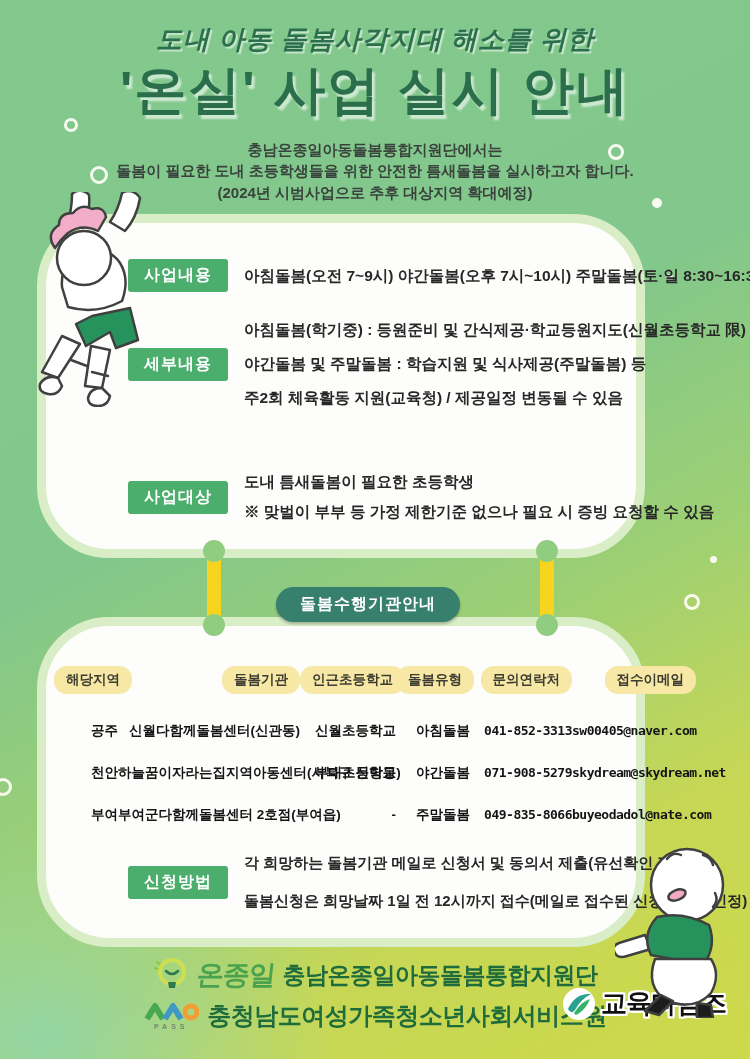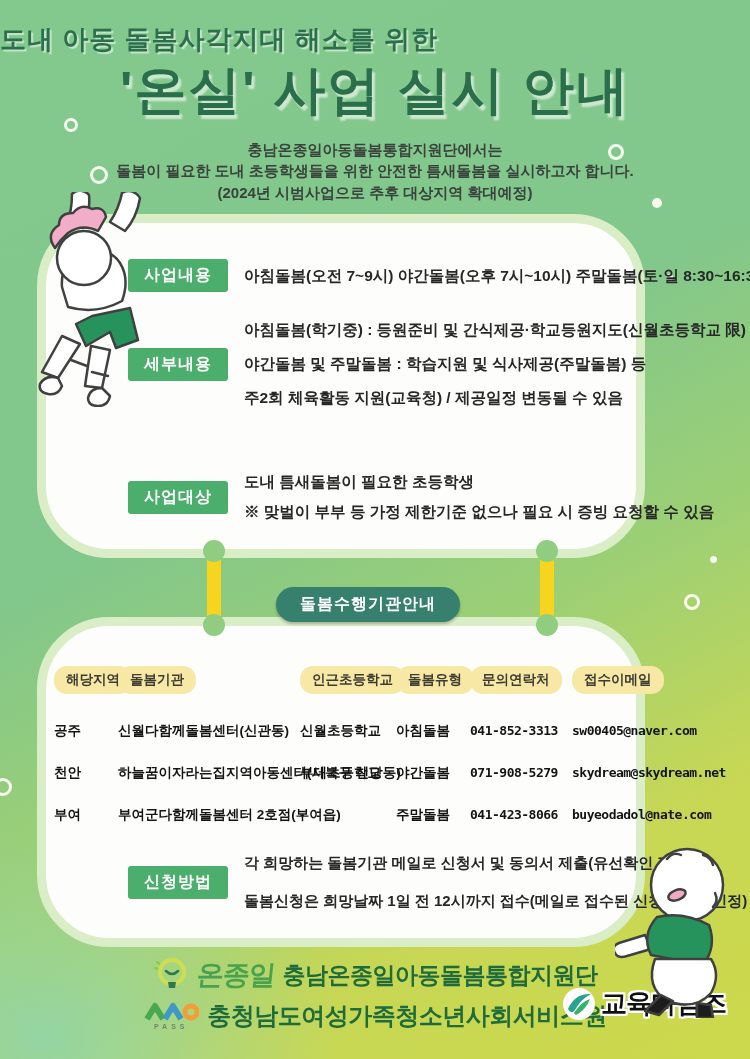--- a/index.html
+++ b/index.html
@@ -15,23 +15,24 @@
     background:radial-gradient(420px 300px at 6% 98%, rgba(146,213,167,.95), rgba(146,213,167,0) 70%);
   }
 
   
   .dot,.ring { position:absolute; border-radius:50%; }
   .dot { background:#fdfef4; opacity:.95; }
   .ring { border:3px solid #fdfef4; opacity:.95; }
 
   
   .small-title {
-    position:absolute; top:22px; left:0; width:100%; text-align:left;
+    position:absolute; top:22px; left:0; width:100%; text-align:center;
     font-size:26px; font-weight:bold; color:#2c6f4c; letter-spacing:1px;
     text-shadow:2px 2px 1px rgba(255,255,255,.55);
+    font-style:italic;
   }
   .big-title {
     position:absolute; top:56px; left:0; width:100%; text-align:center;
     font-size:52px; font-weight:bold; color:#2b6e4b; letter-spacing:2px;
     text-shadow:3px 4px 2px rgba(255,255,255,.6);
   }
   .subtitle { position:absolute; top:139px; left:0; width:100%; text-align:center;
     font-size:15px; font-weight:600; color:#39423c; line-height:1.42; }
 
   
@@ -60,21 +61,21 @@
   .pin-l { left:207px; } .pin-r { left:540px; }
 
   .agency-pill { position:absolute; top:587px; left:368px; transform:translateX(-50%);
     background:#37806e; color:#fff; font-size:16px; font-weight:bold;
     padding:7px 24px; border-radius:19px; z-index:6; letter-spacing:1px;
     box-shadow:0 2px 3px rgba(0,0,0,.25); white-space:nowrap; }
 
   
   .tbl { position:absolute; top:40px; left:8px; right:8px; }
   .tr { display:grid; grid-template-columns:64px 182px 96px 74px 102px 124px; align-items:center; }
-  .tr > div { text-align:left; }
+  .tr > div { text-align:right; }
   .th { margin-bottom:16px; }
   .th span { display:inline-block; background:#f7e8a5; color:#3c3c32;
     font-size:13.5px; font-weight:bold; padding:5px 12px; border-radius:13px; white-space:nowrap; }
   .td { height:42px; }
   .td > div { font-size:13.5px; font-weight:bold; color:#141414; white-space:nowrap; line-height:42px; }
   .td .mono { font-family:"DejaVu Sans Mono", monospace; font-size:13px; letter-spacing:-0.5px; }
 
   .apply-row { position:absolute; top:218px; left:82px; right:20px; display:flex; align-items:center; }
   .apply-row .content div { line-height:38px; font-size:15px; }
 
@@ -224,21 +225,21 @@
         <div>
             <div>부여군다함께돌봄센터 2호점(부여읍)</div>
           </div>
         <div>
             <div>-</div>
           </div>
         <div>
             <div>주말돌봄</div>
           </div>
         <div>
-            <div class="mono">041-423-8066</div>
+            <div class="mono">049-835-8066</div>
           </div>
         <div>
             <div class="mono">buyeodadol@nate.com</div>
           </div>
       </div>
     </div>
 
     <div class="row apply-row">
       <div class="badge">신청방법</div>
       <div class="content">

